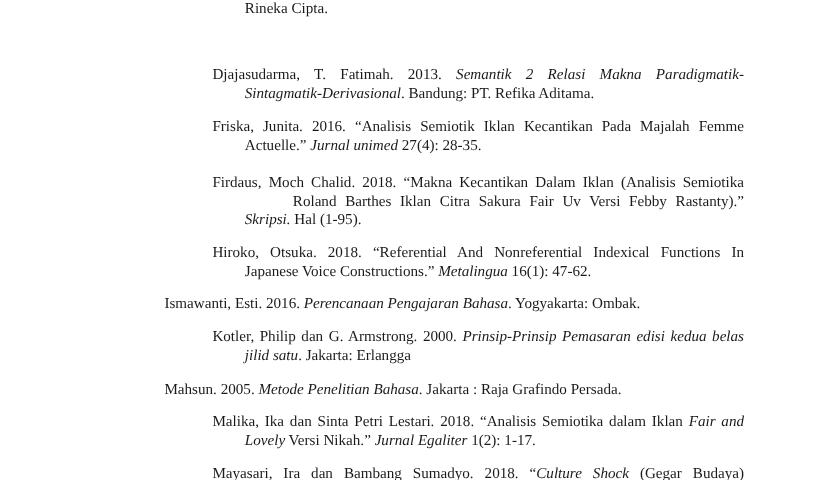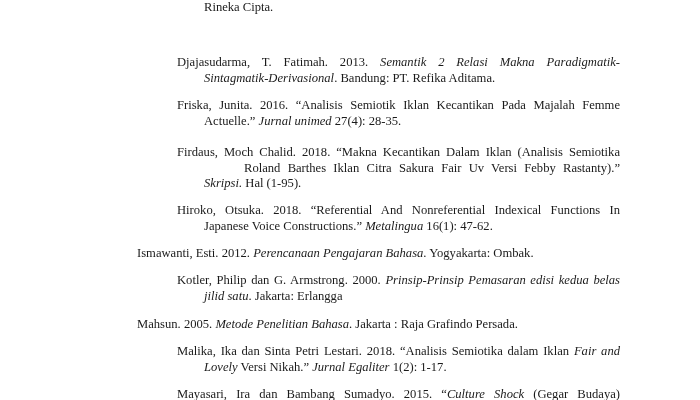--- a/index.html
+++ b/index.html
@@ -30,29 +30,29 @@
     <div class="entry" style="top: 145px;">
       <span class="line just"><span>Firdaus, Moch Chalid. 2018. “Makna Kecantikan Dalam Iklan (Analisis Semiotika</span></span>
       <span class="line cont just"><span>Roland Barthes Iklan Citra Sakura Fair Uv Versi Febby Rastanty).”</span></span>
       <span class="line cont"><i>Skripsi.</i><span> Hal (1-95).</span></span>
     </div>
     <div class="entry" style="top: 203px;">
       <span class="line just"><span>Hiroko, Otsuka. 2018. “Referential And Nonreferential Indexical Functions In</span></span>
       <span class="line cont"><span>Japanese Voice Constructions.” </span><i>Metalingua</i><span> 16(1): 47-62.</span></span>
     </div>
     <div class="entry" style="top: 246px;">
-      <span class="line"><span>Ismawanti, Esti. 2012. </span><i>Perencanaan Pengajaran Bahasa</i><span>. Yogyakarta: Ombak.</span></span>
+      <span class="line"><span>Ismawanti, Esti. 2016. </span><i>Perencanaan Pengajaran Bahasa</i><span>. Yogyakarta: Ombak.</span></span>
     </div>
     <div class="entry" style="top: 273px;">
       <span class="line just"><span>Kotler, Philip dan G. Armstrong. 2000. </span><i>Prinsip-Prinsip Pemasaran edisi kedua belas</i></span>
       <span class="line cont"><i>jilid satu</i><span>. Jakarta: Erlangga</span></span>
     </div>
     <div class="entry" style="top: 317px;">
       <span class="line"><span>Mahsun. 2005. </span><i>Metode Penelitian Bahasa</i><span>. Jakarta : Raja Grafindo Persada.</span></span>
     </div>
     <div class="entry" style="top: 344px;">
       <span class="line just"><span>Malika, Ika dan Sinta Petri Lestari. 2018. “Analisis Semiotika dalam Iklan </span><i>Fair and</i></span>
       <span class="line cont"><i>Lovely</i><span> Versi Nikah.” </span><i>Jurnal Egaliter</i><span> 1(2): 1-17.</span></span>
     </div>
     <div class="entry" style="top: 387px;">
-      <span class="line just"><span>Mayasari, Ira dan Bambang Sumadyo. 2015. “</span><i>Culture Shock</i><span> (Gegar Budaya)</span></span>
+      <span class="line just"><span>Mayasari, Ira dan Bambang Sumadyo. 2018. “</span><i>Culture Shock</i><span> (Gegar Budaya)</span></span>
     </div>
   </div>
 
 </body></html>

